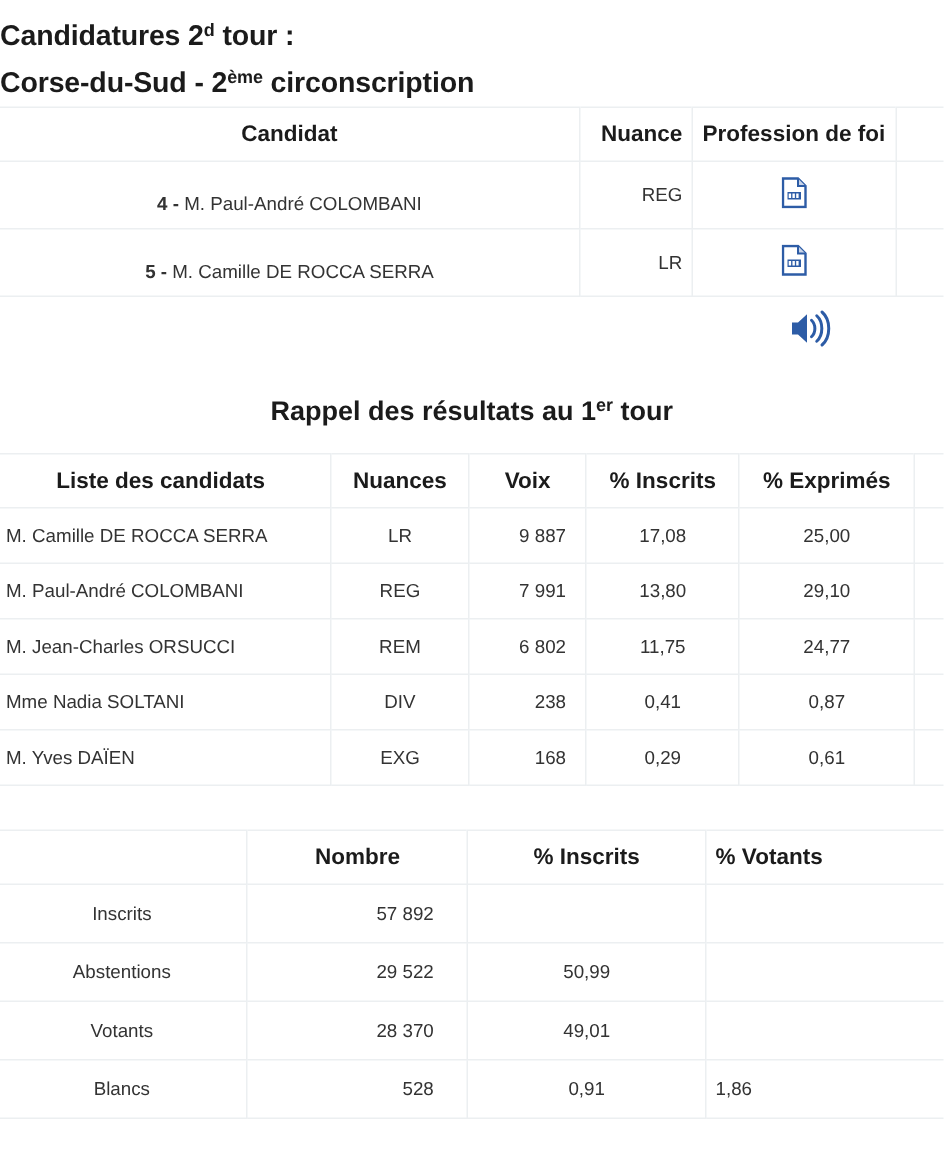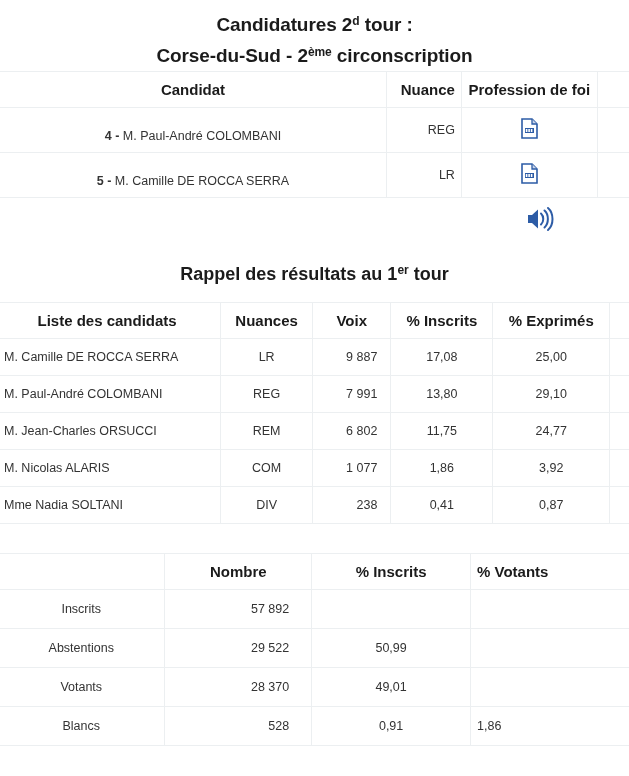--- a/index.html
+++ b/index.html
@@ -16,21 +16,21 @@
     -webkit-font-smoothing: antialiased;
   }
 
   .page {
     width: 629px;
     position: relative;
   }
 
   
   .main-title {
-    text-align: center;
+    text-align: left;
     font-size: 19px;
     font-weight: bold;
     color: #1b1b1b;
     line-height: 31px;
     margin: 0;
     padding: 9px 0 0 0;
     letter-spacing: -0.1px;
   }
   .main-title .line2 { display: block; }
   sup {
@@ -276,35 +276,35 @@
         </tr>
         <tr>
           <td class="r-name">M. Jean-Charles ORSUCCI</td>
           <td class="r-nuance">REM</td>
           <td class="r-voix">6 802</td>
           <td class="r-ins">11,75</td>
           <td class="r-exp">24,77</td>
           <td class="tail"></td>
         </tr>
         <tr>
-          <td class="r-name">M. Nicolas ALARIS</td>
-          <td class="r-nuance">COM</td>
-          <td class="r-voix">1 077</td>
-          <td class="r-ins">1,86</td>
-          <td class="r-exp">3,92</td>
-          <td class="tail"></td>
-        </tr>
-        <tr>
           <td class="r-name">Mme Nadia SOLTANI</td>
           <td class="r-nuance">DIV</td>
           <td class="r-voix">238</td>
           <td class="r-ins">0,41</td>
           <td class="r-exp">0,87</td>
           <td class="tail"></td>
         </tr>
+        <tr>
+          <td class="r-name">M. Yves DAÏEN</td>
+          <td class="r-nuance">EXG</td>
+          <td class="r-voix">168</td>
+          <td class="r-ins">0,29</td>
+          <td class="r-exp">0,61</td>
+          <td class="tail"></td>
+        </tr>
       </tbody>
   </table>
 
   <table class="t-part">
     <thead>
       <tr>
         <th class="p-lbl"></th>
         <th class="p-nb">Nombre</th>
         <th class="p-ins">% Inscrits</th>
         <th class="p-vot">% Votants</th>

